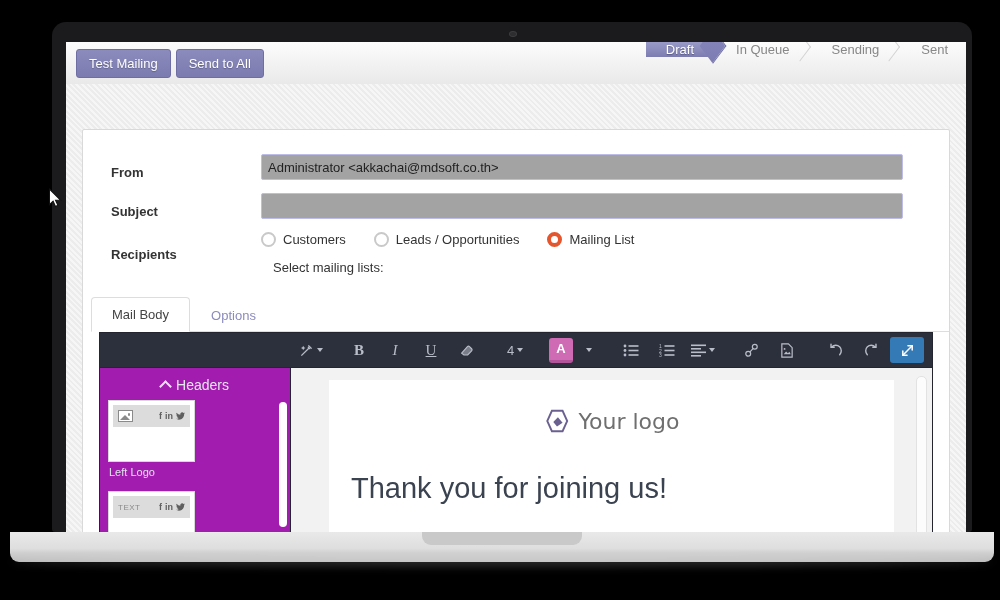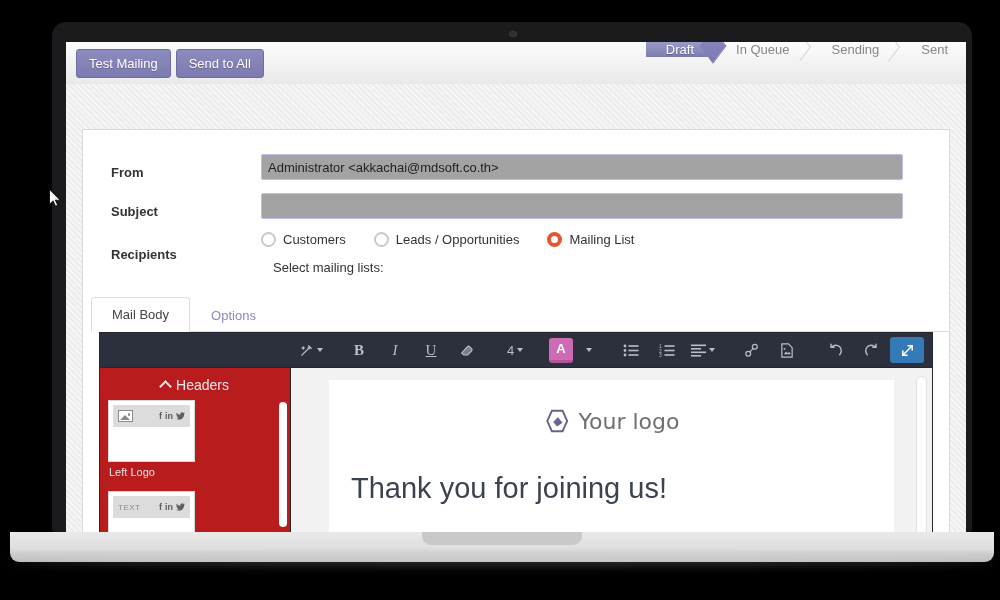--- a/index.html
+++ b/index.html
@@ -155,21 +155,21 @@
   .dd-caret{width:0;height:0;border-left:3.5px solid transparent;border-right:3.5px solid transparent;border-top:4px solid #b9bdc9;}
   .tcolor{
     background:#cf6ab4;color:#fff;font-weight:bold;font-size:13px;
     width:24px;height:22px;border-radius:3px;display:flex;align-items:center;justify-content:center;
     border-bottom:3px solid #b3559b;
   }
   .tbtn.expand{background:#337ab7;color:#fff;}
 
   .ebody{flex:1;display:flex;min-height:0;}
   .snippets{
-    width:190px;background:#b91c1c;position:relative;overflow:hidden;
+    width:190px;background:#a21caf;position:relative;overflow:hidden;
     border-right:1px solid #23252f;
   }
   .snip-head{
     text-align:center;color:#e6e8ee;font-size:14px;padding:9px 0 7px 0;
     display:flex;align-items:center;justify-content:center;gap:6px;cursor:pointer;
   }
   .chev-up{
     width:7px;height:7px;border-left:2px solid #e6e8ee;border-top:2px solid #e6e8ee;
     transform:rotate(45deg);margin-top:3px;
   }

